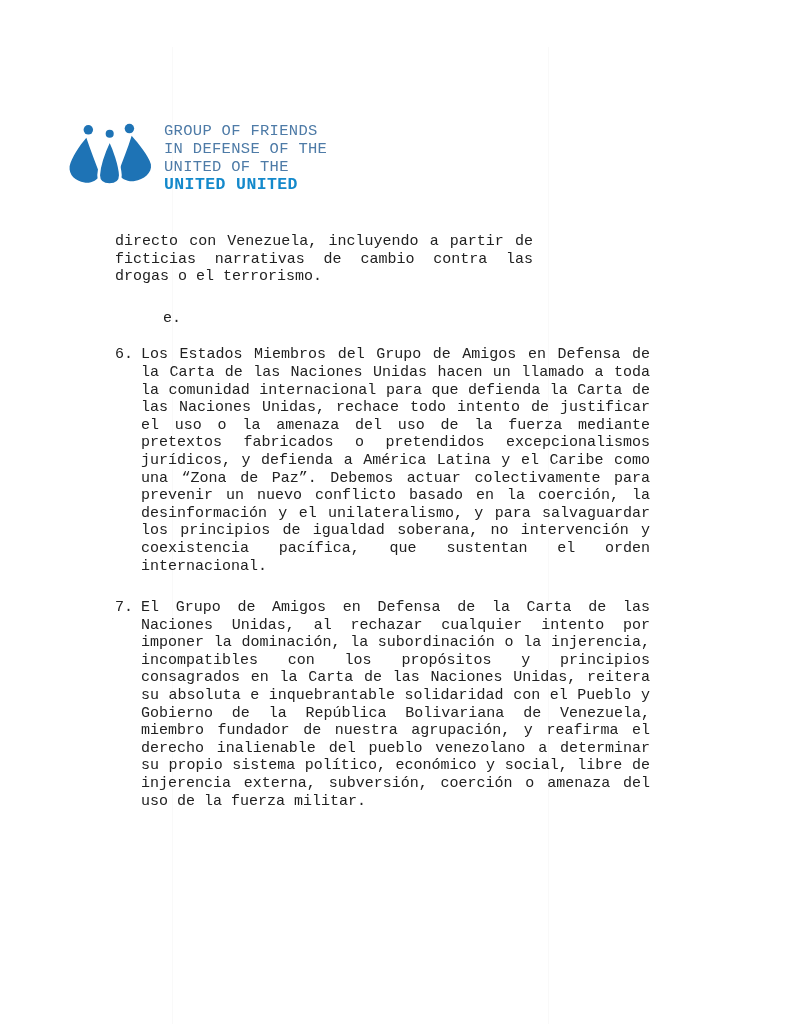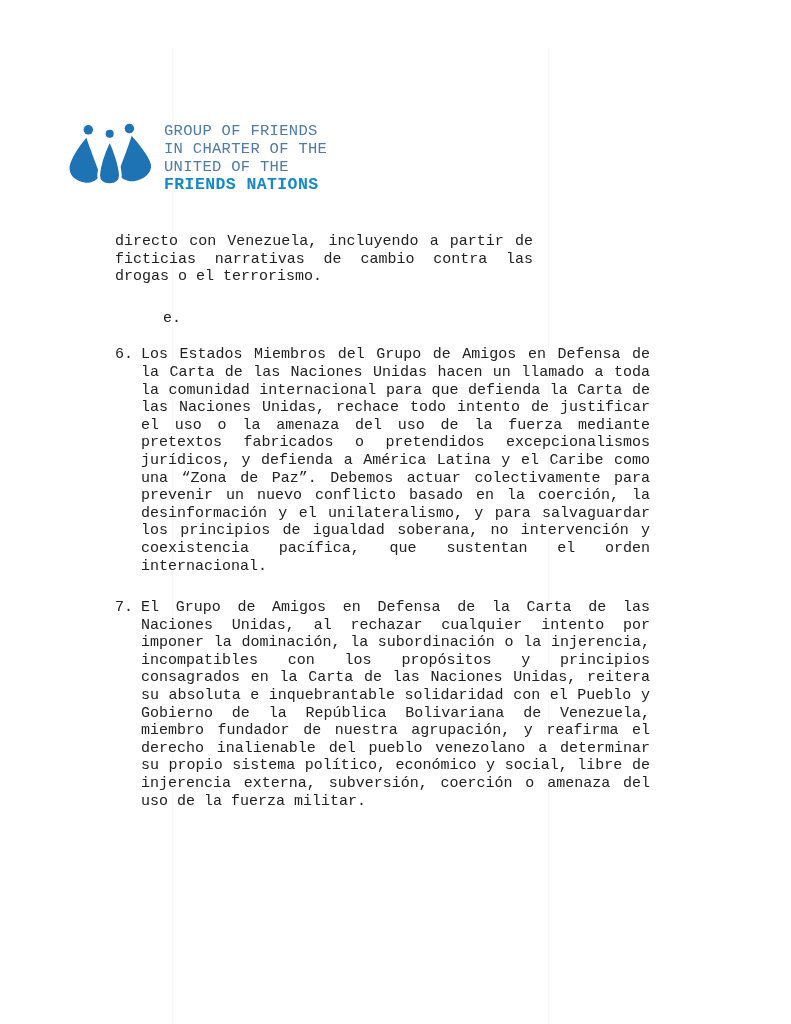--- a/index.html
+++ b/index.html
@@ -91,23 +91,23 @@
       <path fill="#1e73b5" d="M67,16 C74,24 84,36 86.5,45 C88,54 79,60.5 70,62 C63,63 56,59.5 53,54.5 C58,41 63,29 67,16 Z"></path>
 
       <path fill="#1e73b5" stroke="#ffffff" stroke-width="2.8" d="M44.7,20 C40,30 34,46 33.5,56 C33.5,62 38,65.5 44.5,65.5 C51,65.5 55.5,62 55.5,56 C55,46 49.5,30 44.7,20 Z"></path>
 
       <circle fill="#1e73b5" cx="23" cy="10" r="4.8"></circle>
       <circle fill="#1e73b5" cx="44.7" cy="14" r="4.1"></circle>
       <circle fill="#1e73b5" cx="64.7" cy="8.7" r="4.8"></circle>
     </svg>
     <div class="logo-text">
       <div class="logo-line">GROUP OF FRIENDS</div>
-      <div class="logo-line">IN CHARTER OF THE</div>
+      <div class="logo-line">IN DEFENSE OF THE</div>
       <div class="logo-line">UNITED OF THE</div>
-      <div class="logo-line bold">FRIENDS NATIONS</div>
+      <div class="logo-line bold">UNITED UNITED</div>
     </div>
   </header>
 
   <main class="body-text">
 
     <p class="cont-para">directo con Venezuela, incluyendo a partir de ficticias narrativas de cambio contra las drogas o el terrorismo.</p>
 
     <div class="sub-item">
       <span class="marker">e.</span>
     </div>

